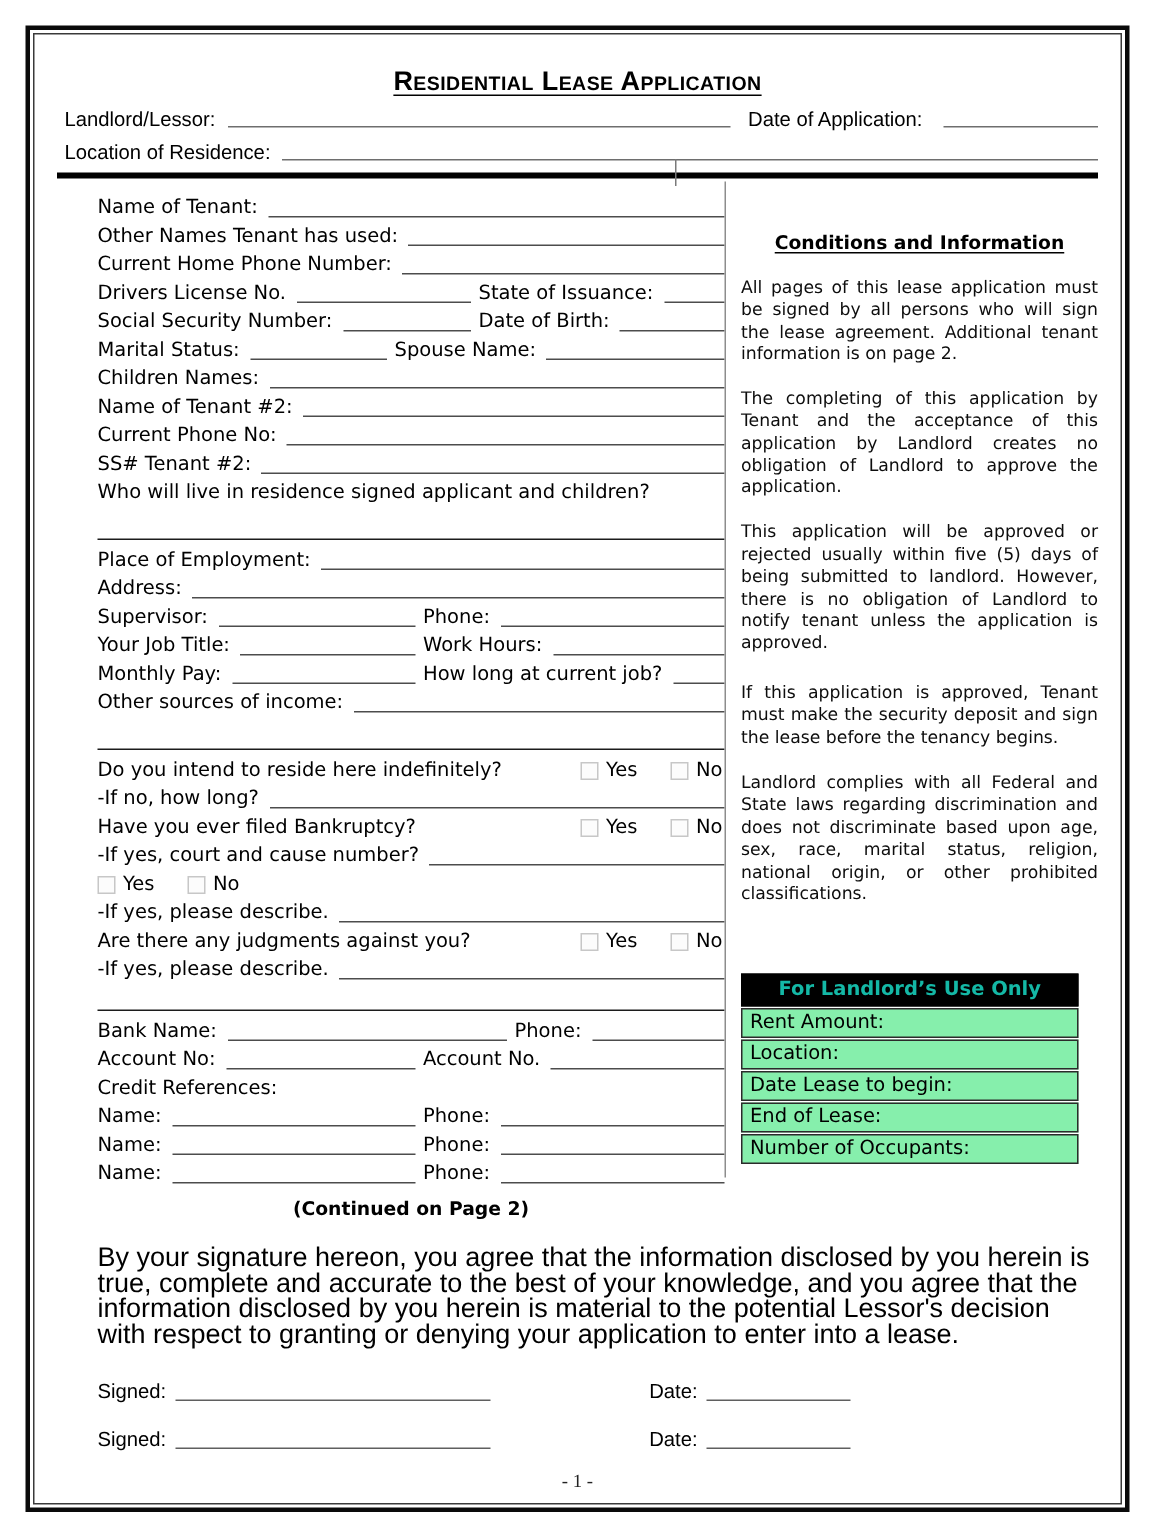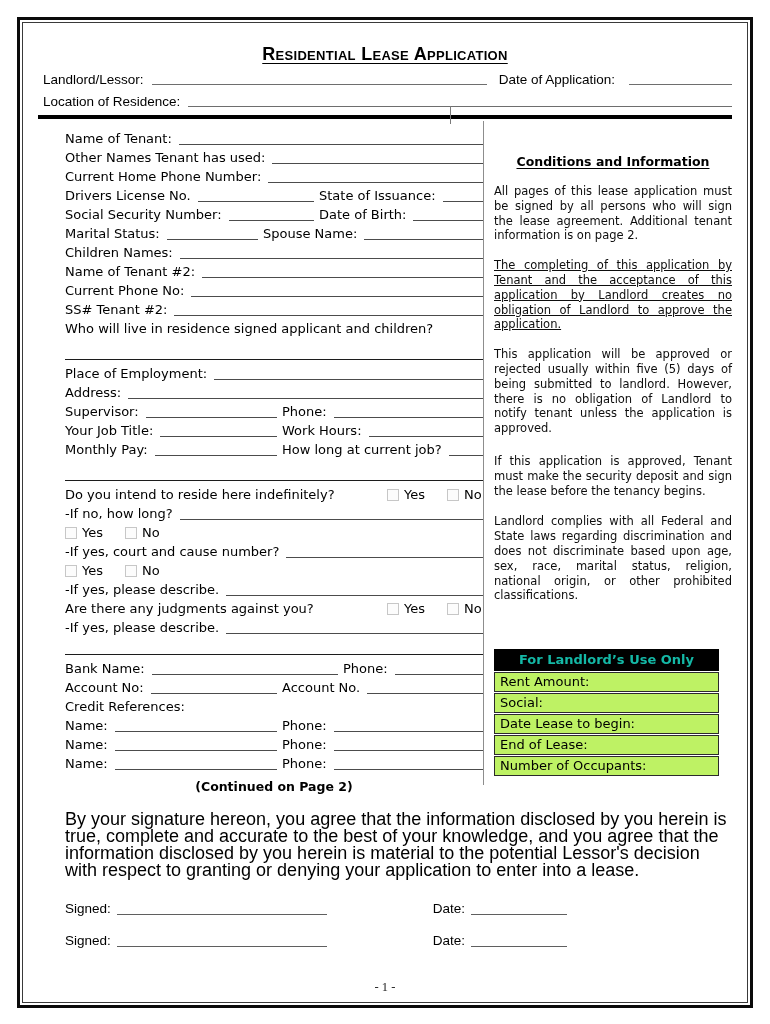--- a/index.html
+++ b/index.html
@@ -59,21 +59,21 @@
   .continued { text-align:center; font-weight:bold; font-size:12.5px; margin-top:7px; }
 
   
   .cond-head { text-align:center; font-weight:bold; font-size:12.5px; margin:30px 0 15px 0;
                text-decoration:underline; text-underline-offset:2px; }
   .right-col p { text-align:justify; line-height:14.8px; margin-bottom:15px; color:#0d0d0d; }
   .landlord-box { margin-top:46px; width:225px; }
   .lb-head { background:#000; color:#14b8a6; font-weight:bold; font-size:13px;
              text-align:center; padding:2px 0 3px 0; border:1px solid #000; }
   .lb-row { border:1px solid #2b2b2b; height:20px; font-size:13px; line-height:18px;
-            padding-left:5px; margin-top:1px; background:#bef264; }
+            padding-left:5px; margin-top:1px; background:#86efac; }
 
   
   .agreement { margin:17px 0 0 27px; width:670px;
                font-family:"Liberation Sans", sans-serif; font-size:18px; line-height:17px; }
   .sigrow { display:flex; align-items:flex-end; margin-left:27px; height:18px;
             font-family:"Liberation Sans", sans-serif; font-size:13.5px; }
   .sigrow.first { margin-top:19px; }
   .sigrow.second { margin-top:14px; }
   .sigrow .lbl { padding-right:6px; }
   .sigline { border-bottom:1px solid #5f5f5f; margin-bottom:1px; }
@@ -200,40 +200,45 @@
         <span class="line"></span>
       </div>
       <div class="row">
         <span class="grp g1">
           <span class="lbl">Monthly Pay:</span>
           <span class="line"></span>
         </span>
         <span class="lbl">How long at current job?</span>
         <span class="line"></span>
       </div>
+      <div class="row">
+        <span class="lbl">Other sources of income:</span>
+        <span class="line"></span>
+      </div>
       <div class="blank"></div>
       <div class="sec-rule"></div>
 
       <div class="row">
         <span class="lbl q">Do you intend to reside here indefinitely?</span>
         <span class="yn yn-yes">
           <span class="cb"></span>
           <span class="cb-lbl">Yes</span>
         </span>
         <span class="yn yn-no">
           <span class="cb"></span>
           <span class="cb-lbl">No</span>
         </span>
       </div>
       <div class="row">
         <span class="lbl">-If no, how long?</span>
         <span class="line"></span>
       </div>
 
       <div class="row">
+        <span class="lbl q">Have you ever filed Bankruptcy?</span>
         <span class="yn yn-yes">
           <span class="cb"></span>
           <span class="cb-lbl">Yes</span>
         </span>
         <span class="yn yn-no">
           <span class="cb"></span>
           <span class="cb-lbl">No</span>
         </span>
       </div>
       <div class="row">
@@ -318,29 +323,29 @@
         <span class="lbl">Phone:</span>
         <span class="line"></span>
       </div>
 
       <div class="continued">(Continued on Page 2)</div>
     </div>
 
     <div class="right-col">
       <div class="cond-head">Conditions and Information</div>
       <p>All pages of this lease application must be signed by all persons who will sign the lease agreement.  Additional tenant information is on page 2.</p>
-      <p style="text-decoration:underline;">The completing of this application by Tenant and the acceptance of this application by Landlord creates no obligation of Landlord to approve the application.</p>
+      <p style="">The completing of this application by Tenant and the acceptance of this application by Landlord creates no obligation of Landlord to approve the application.</p>
       <p style="margin-bottom:18px;">This application will be approved or rejected usually within five (5) days of being submitted to landlord.  However, there is no obligation of Landlord to notify tenant unless the application is approved.</p>
       <p style="margin-bottom:16px;">If this application is approved, Tenant must make the security deposit and sign the lease before the tenancy begins.</p>
       <p>Landlord complies with all Federal and State laws regarding discrimination and does not discriminate based upon age, sex, race, marital status, religion, national origin, or other prohibited classifications.</p>
 
       <div class="landlord-box">
         <div class="lb-head">For Landlord’s Use Only</div>
         <div class="lb-row">Rent Amount:</div>
-        <div class="lb-row">Social:</div>
+        <div class="lb-row">Location:</div>
         <div class="lb-row">Date Lease to begin:</div>
         <div class="lb-row">End of Lease:</div>
         <div class="lb-row">Number of Occupants:</div>
       </div>
     </div>
   </div>
 
   <div class="agreement">By your signature hereon, you agree that the information disclosed by you herein is true, complete and accurate to the best of your knowledge, and you agree that the information disclosed by you herein is material to the potential Lessor's decision with respect to granting or denying your application to enter into a lease.</div>
 
   <div class="sigrow first">

